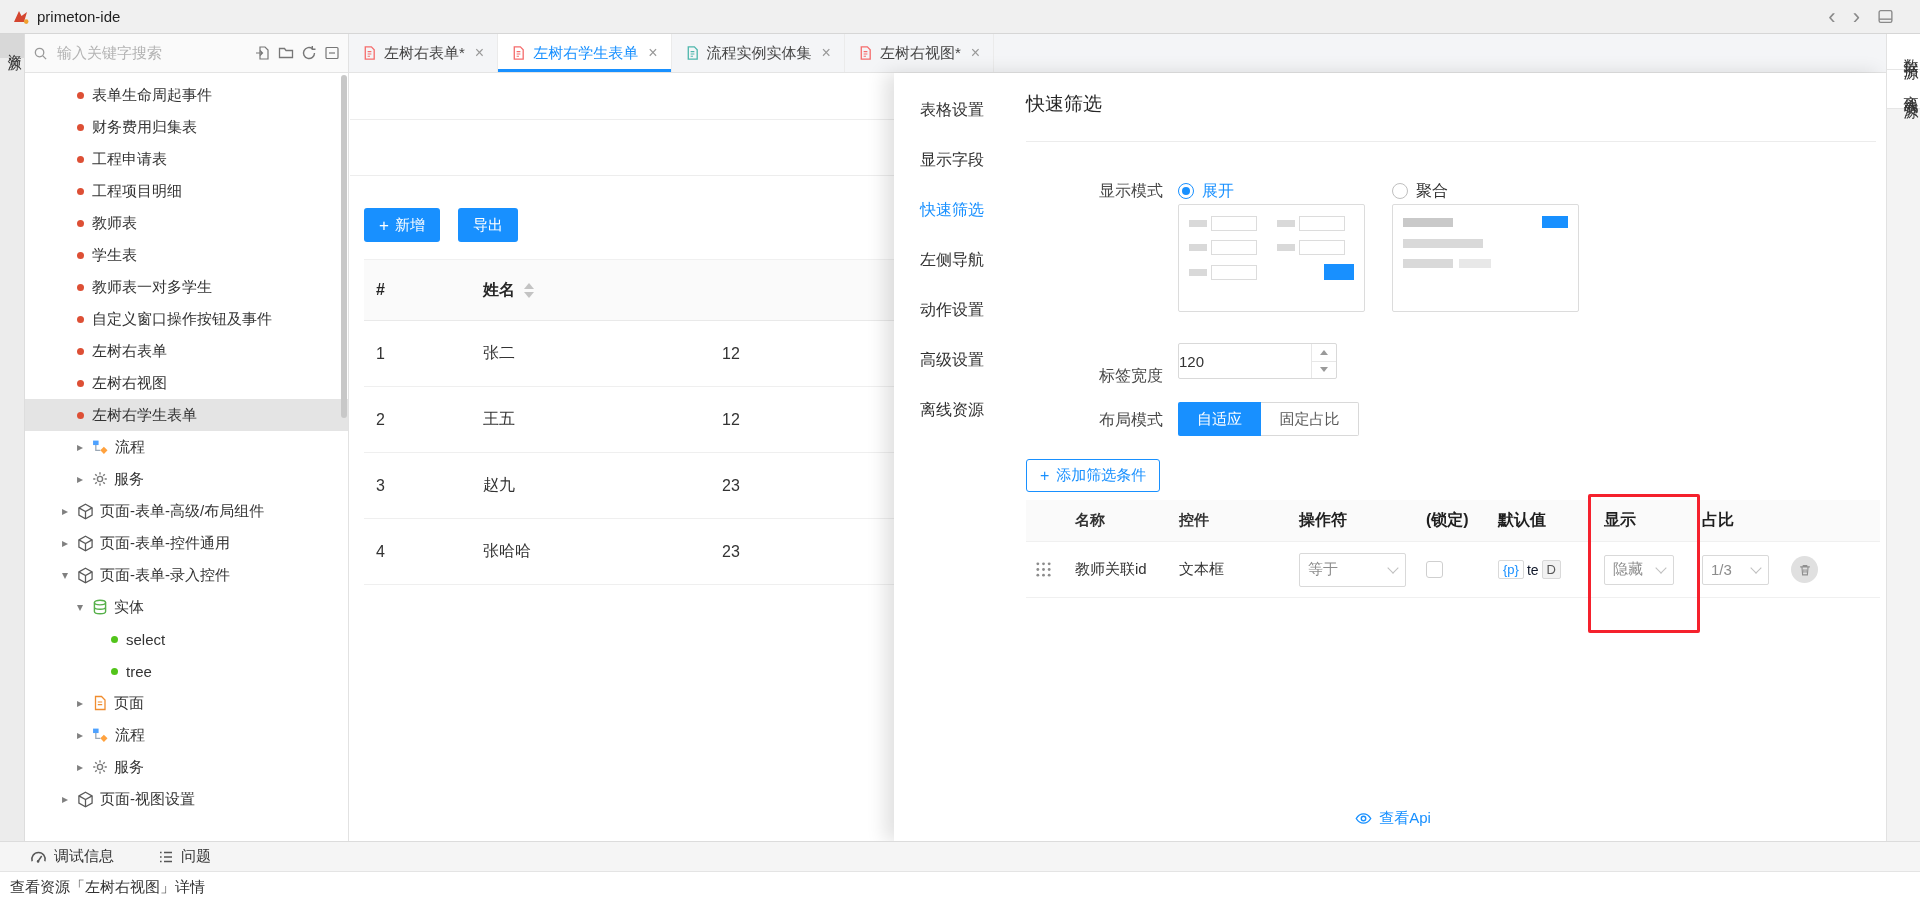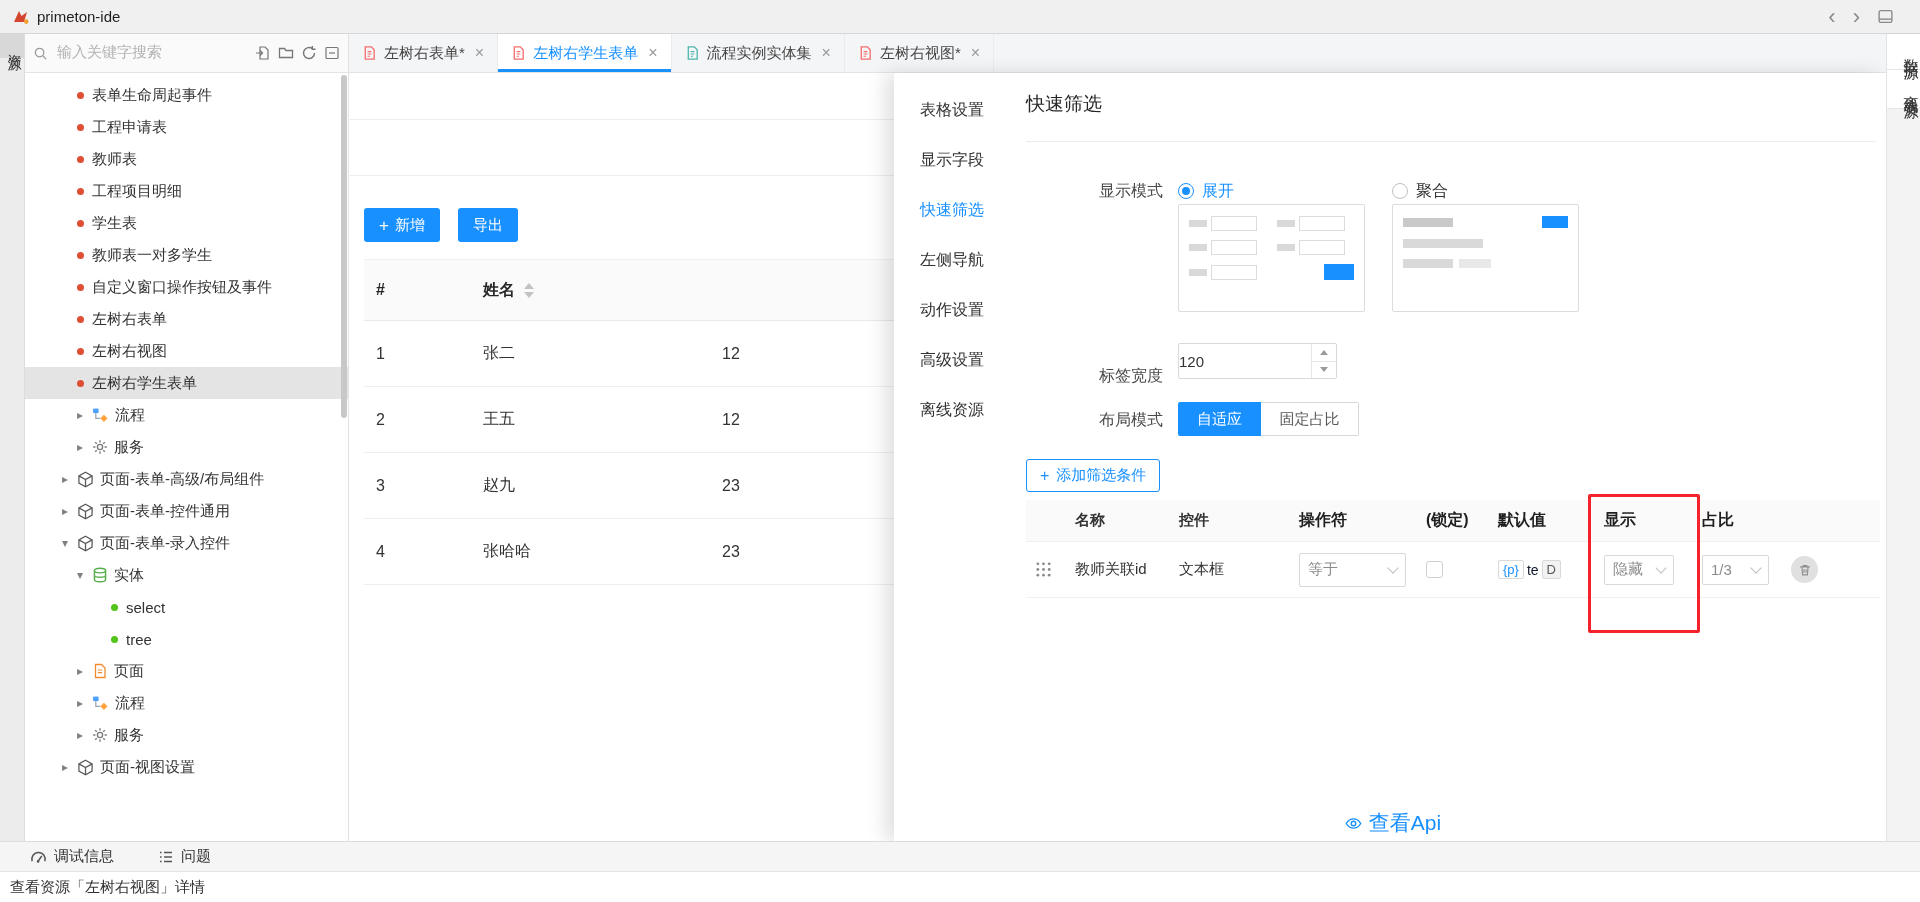--- a/index.html
+++ b/index.html
@@ -20,21 +20,21 @@
   .left-rail{position:absolute;left:0;top:34px;width:25px;bottom:61px;background:#ececec;
              border-right:1px solid #ddd;box-sizing:border-box;z-index:5}
   .rail-tab{writing-mode:vertical-rl;letter-spacing:3px;font-size:14px;color:#333;background:#d8d8d8;
             padding:9px 0;width:100%;text-align:center;box-sizing:border-box;cursor:pointer}
 
   
   .toprow{position:absolute;left:25px;top:34px;right:34px;height:39px;display:flex;z-index:4}
   .search-panel{width:324px;background:#fafafa;border-right:1px solid #e2e2e2;border-bottom:1px solid #e4e4e4;
                 display:flex;align-items:center;padding:0 8px;gap:7px;box-sizing:border-box}
   .search-ph{flex:1;border:none;outline:none;background:transparent;font-size:15px;color:#333;
-             font-family:Liberation Mono, monospace;min-width:0}
+             font-family:Liberation Serif, serif;min-width:0}
   .search-ph::placeholder{color:#b3b3b3}
   .tool-ic{display:flex;cursor:pointer;flex:none}
   .tabstrip{flex:1;display:flex;background:#f4f5f7;border-bottom:1px solid #e4e4e4}
   .tab{display:flex;align-items:center;gap:7px;padding:0 13px;font-size:15px;color:#454545;
        position:relative;cursor:pointer;border-right:1px solid #ebebeb;white-space:nowrap}
   .tab.active{background:#fff;color:var(--accent)}
   .tab.active::after{content:"";position:absolute;left:0;right:0;bottom:0;height:3px;background:var(--accent)}
   .tab-ic{display:flex}
   .tab-x{color:#999;font-size:16px;margin-left:3px}
 
@@ -145,21 +145,21 @@
             box-sizing:border-box;cursor:pointer}
   .chip{border:1px solid #d9d9d9;border-radius:2px;padding:1px 4px;font-size:13px;background:#fff}
   .chip-p{color:var(--accent)}
   .chip-d{background:#f2f2f2;color:#595959}
   .tok{font-size:14px;color:#0f172a}
   .del-btn{width:27px;height:27px;border-radius:50%;background:#e0e0e0;display:flex;align-items:center;
            justify-content:center;cursor:pointer}
   .red-highlight{position:absolute;left:572px;top:421px;width:106px;height:133px;
                  border:3px solid var(--highlight_red);border-radius:2px;pointer-events:none;z-index:5}
   .viewapi{position:absolute;top:736px;left:0;width:754px;display:flex;align-items:center;justify-content:center;
-           gap:7px;color:var(--accent);font-size:21px;cursor:pointer}
+           gap:7px;color:var(--accent);font-size:15px;cursor:pointer}
 
   
   .right-rail{position:absolute;right:0;top:34px;width:34px;bottom:61px;background:#f3f3f3;
               border-left:1px solid #e2e2e2;box-sizing:border-box;z-index:5}
   .rr-tab{writing-mode:vertical-rl;letter-spacing:3px;font-size:15px;color:#333;background:#fff;
           padding:13px 0;width:100%;text-align:center;border-bottom:1px solid #e6e6e6;box-sizing:border-box;
           cursor:pointer}
 
   
   .bottom-toolbar{position:absolute;left:0;right:0;bottom:31px;height:30px;background:#f5f5f5;
@@ -274,29 +274,33 @@
     </div>
 </div>
 
 <div class="tree-panel" id="treepanel">
     <div class="tree-row lv1">
       <span class="dot dot-red"></span>
       <span class="tree-lb">表单生命周起事件</span>
     </div>
     <div class="tree-row lv1">
       <span class="dot dot-red"></span>
+      <span class="tree-lb">财务费用归集表</span>
+    </div>
+    <div class="tree-row lv1">
+      <span class="dot dot-red"></span>
       <span class="tree-lb">工程申请表</span>
     </div>
     <div class="tree-row lv1">
       <span class="dot dot-red"></span>
+      <span class="tree-lb">工程项目明细</span>
+    </div>
+    <div class="tree-row lv1">
+      <span class="dot dot-red"></span>
       <span class="tree-lb">教师表</span>
-    </div>
-    <div class="tree-row lv1">
-      <span class="dot dot-red"></span>
-      <span class="tree-lb">工程项目明细</span>
     </div>
     <div class="tree-row lv1">
       <span class="dot dot-red"></span>
       <span class="tree-lb">学生表</span>
     </div>
     <div class="tree-row lv1">
       <span class="dot dot-red"></span>
       <span class="tree-lb">教师表一对多学生</span>
     </div>
     <div class="tree-row lv1">

